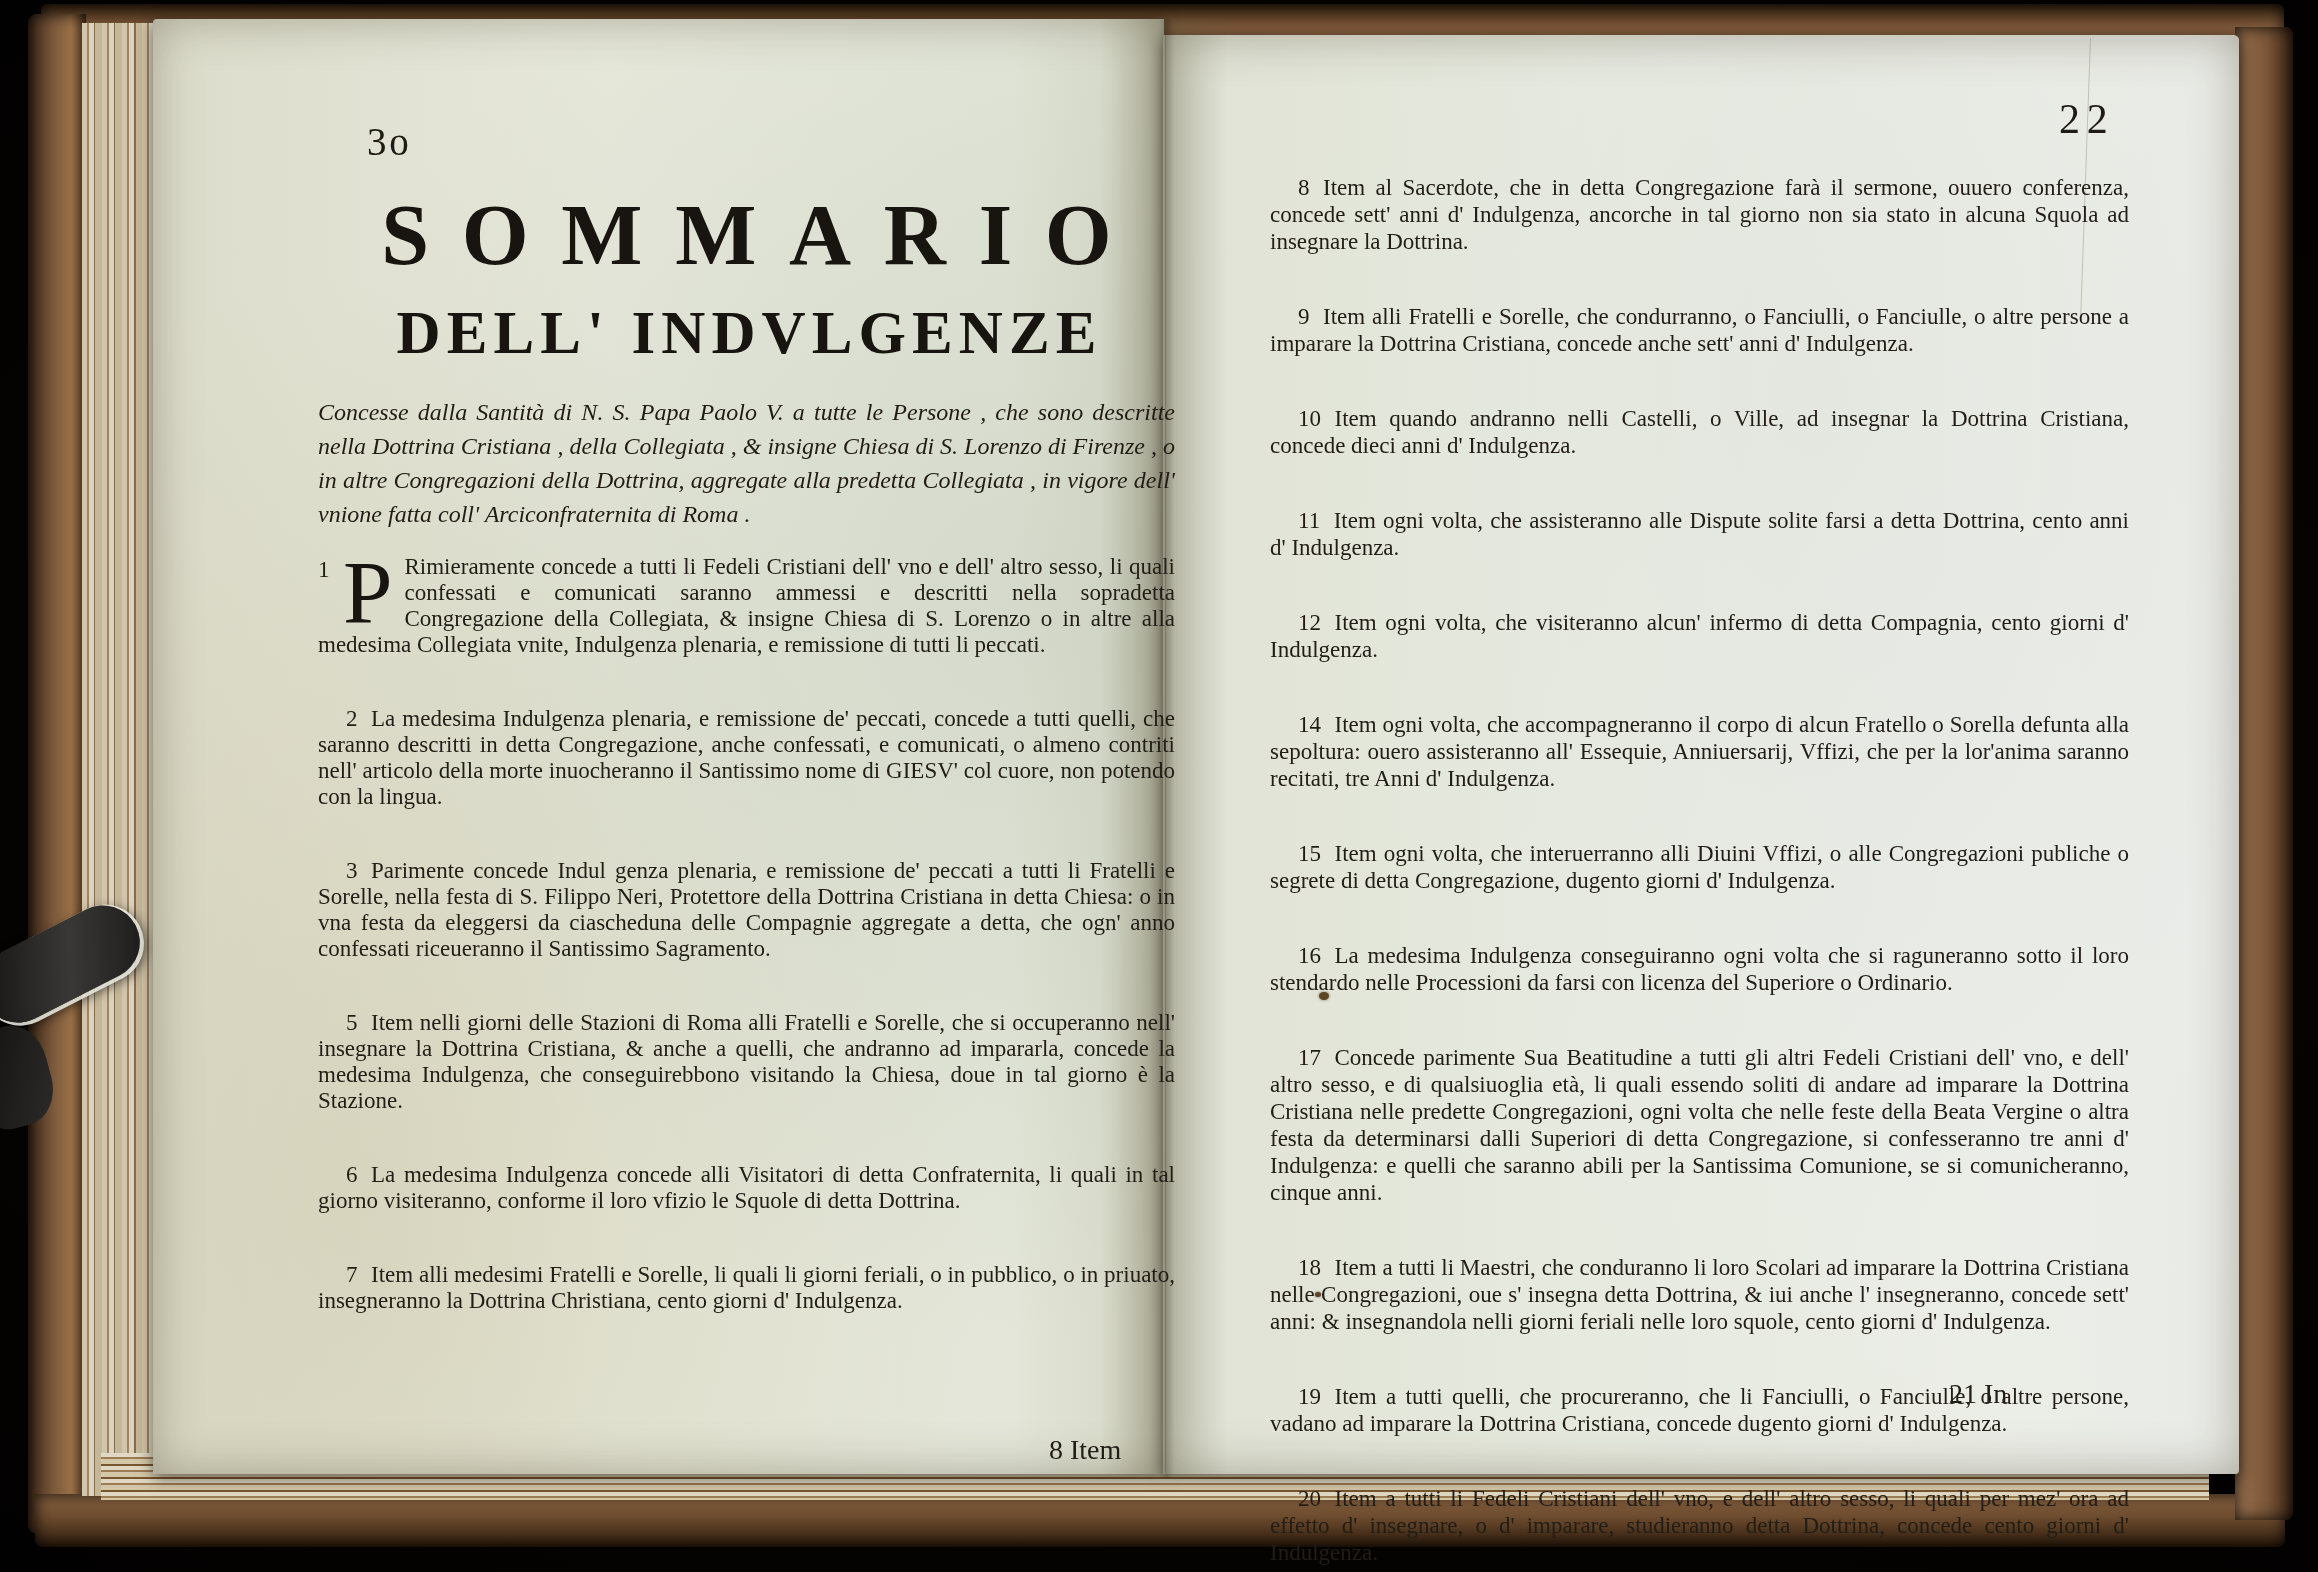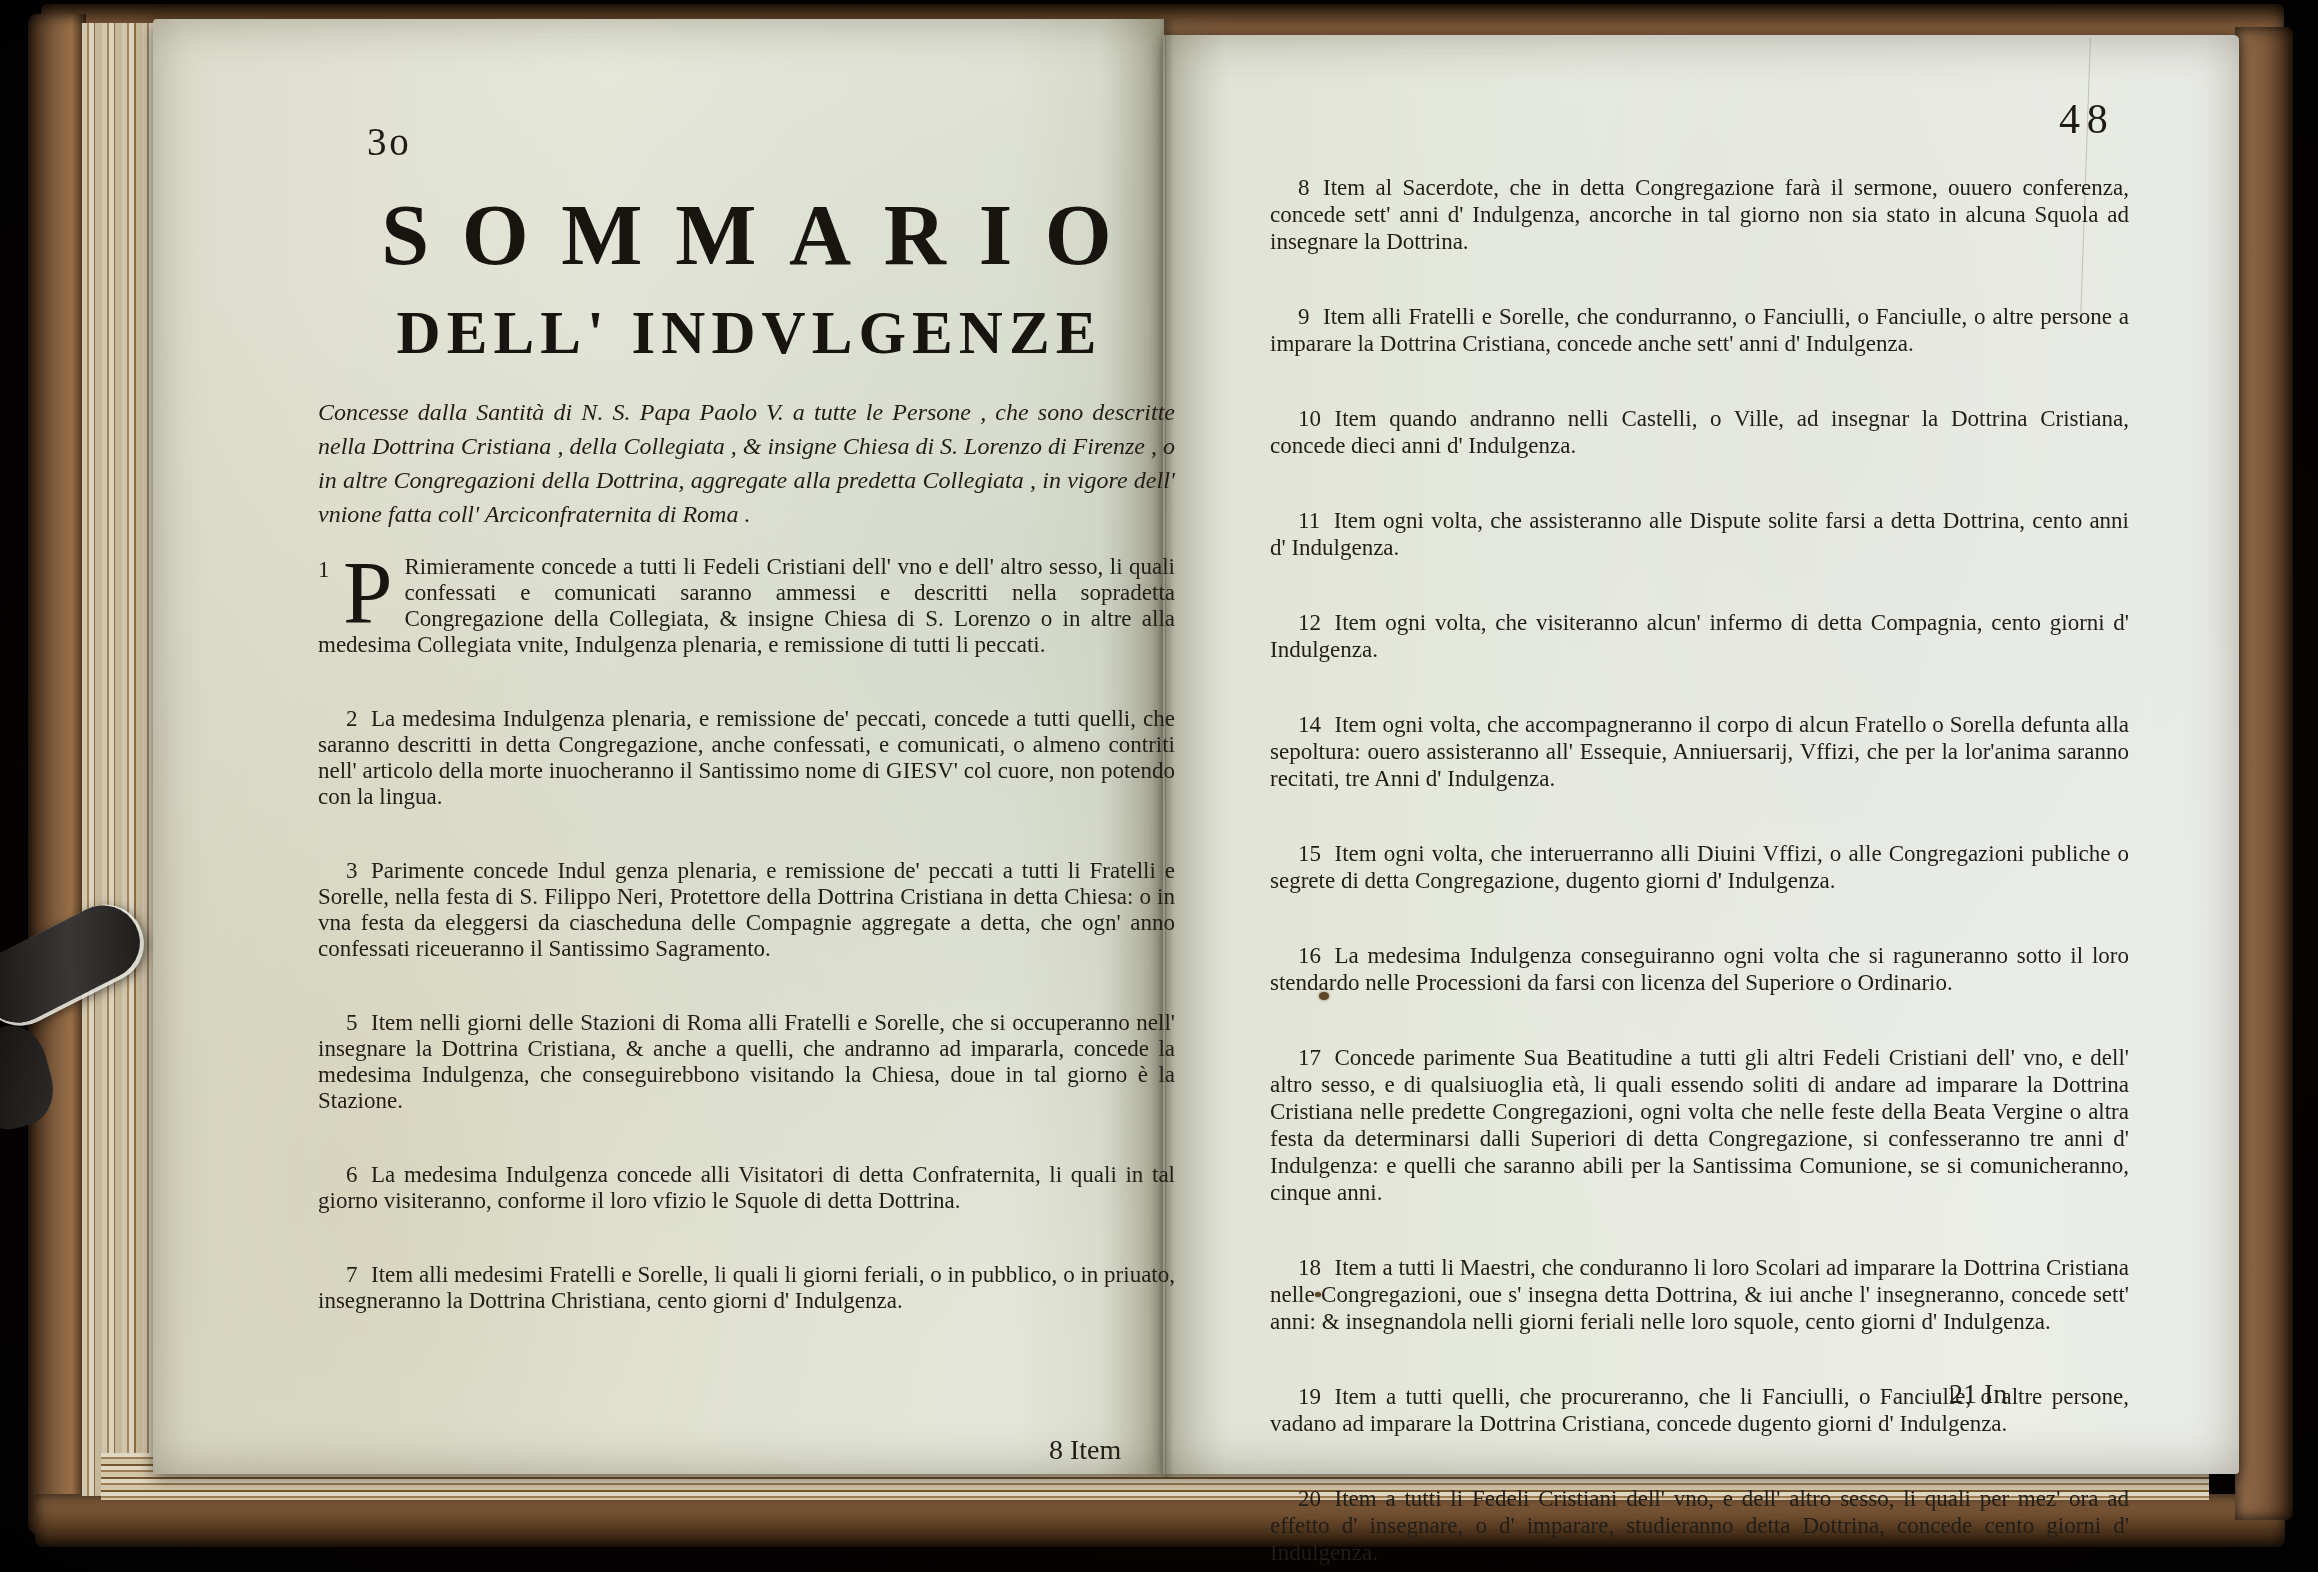--- a/index.html
+++ b/index.html
@@ -121,21 +121,21 @@
       <p class="para para-indent"><span class="pnum">5</span><span>Item nelli giorni delle Stazioni di Roma alli Fratelli e Sorelle, che si occuperanno nell' insegnare la Dottrina Cristiana, &amp; anche a quelli, che andranno ad impararla, concede la medesima Indulgenza, che conseguirebbono visitando la Chiesa, doue in tal giorno è la Stazione.</span></p>
       <p class="para para-indent"><span class="pnum">6</span><span>La medesima Indulgenza concede alli Visitatori di detta Confraternita, li quali in tal giorno visiteranno, conforme il loro vfizio le Squole di detta Dottrina.</span></p>
       <p class="para para-indent"><span class="pnum">7</span><span>Item alli medesimi Fratelli e Sorelle, li quali li giorni feriali, o in pubblico, o in priuato, insegneranno la Dottrina Christiana, cento giorni d' Indulgenza.</span></p>
     </div>
 
     <div class="catchword catchword-left">8 Item</div>
   </div>
 
   <div class="rightcol ink">
     <div class="folio-right">
-      <span>48</span>
+      <span>22</span>
     </div>
 
     <div class="bodytext">
       <p class="para para-indent"><span class="pnum">8</span><span>Item al Sacerdote, che in detta Congregazione farà il sermone, ouuero conferenza, concede sett' anni d' Indulgenza, ancorche in tal giorno non sia stato in alcuna Squola ad insegnare la Dottrina.</span></p>
       <p class="para para-indent"><span class="pnum">9</span><span>Item alli Fratelli e Sorelle, che condurranno, o Fanciulli, o Fanciulle, o altre persone a imparare la Dottrina Cristiana, concede anche sett' anni d' Indulgenza.</span></p>
       <p class="para para-indent"><span class="pnum">10</span><span>Item quando andranno nelli Castelli, o Ville, ad insegnar la Dottrina Cristiana, concede dieci anni d' Indulgenza.</span></p>
       <p class="para para-indent"><span class="pnum">11</span><span>Item ogni volta, che assisteranno alle Dispute solite farsi a detta Dottrina, cento anni d' Indulgenza.</span></p>
       <p class="para para-indent"><span class="pnum">12</span><span>Item ogni volta, che visiteranno alcun' infermo di detta Compagnia, cento giorni d' Indulgenza.</span></p>
       <p class="para para-indent"><span class="pnum">14</span><span>Item ogni volta, che accompagneranno il corpo di alcun Fratello o Sorella defunta alla sepoltura: ouero assisteranno all' Essequie, Anniuersarij, Vffizi, che per la lor'anima saranno recitati, tre Anni d' Indulgenza.</span></p>
       <p class="para para-indent"><span class="pnum">15</span><span>Item ogni volta, che interuerranno alli Diuini Vffizi, o alle Congregazioni publiche o segrete di detta Congregazione, dugento giorni d' Indulgenza.</span></p>

